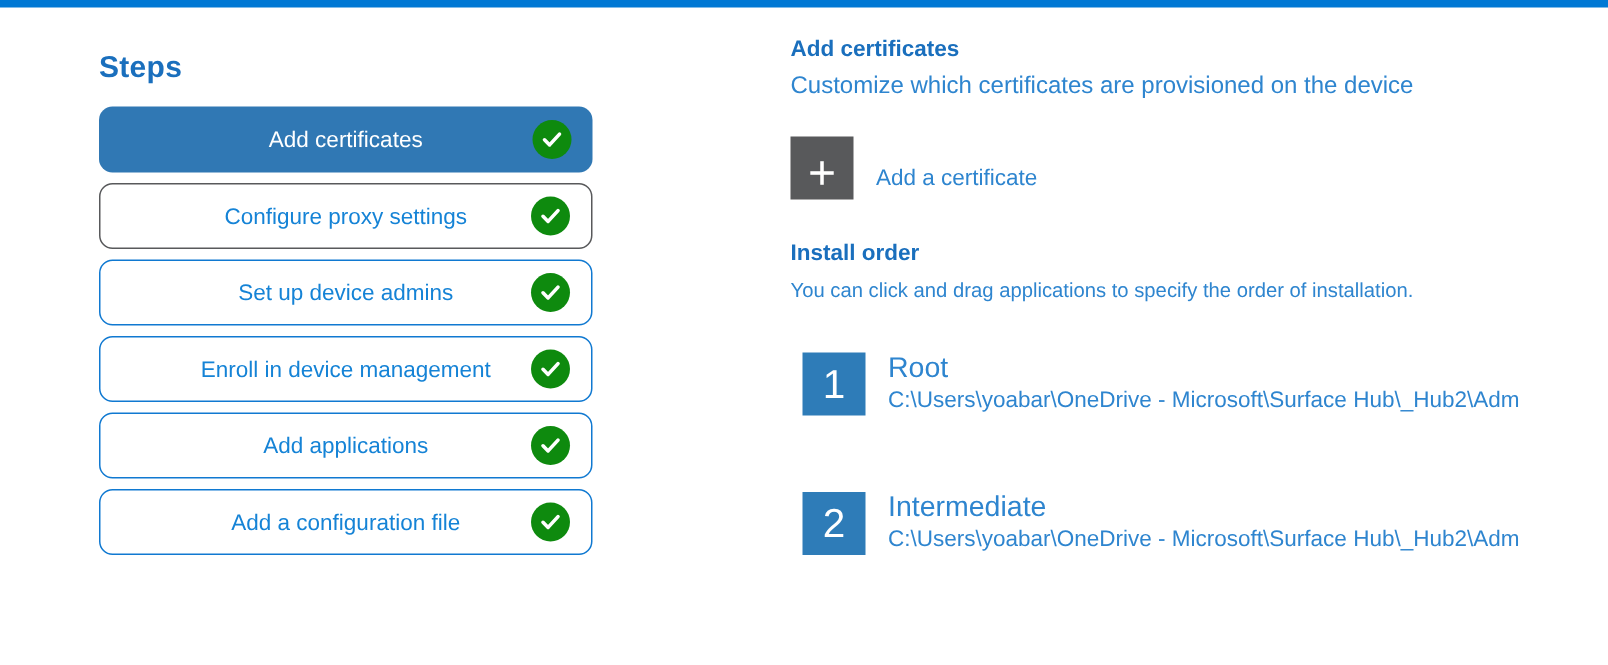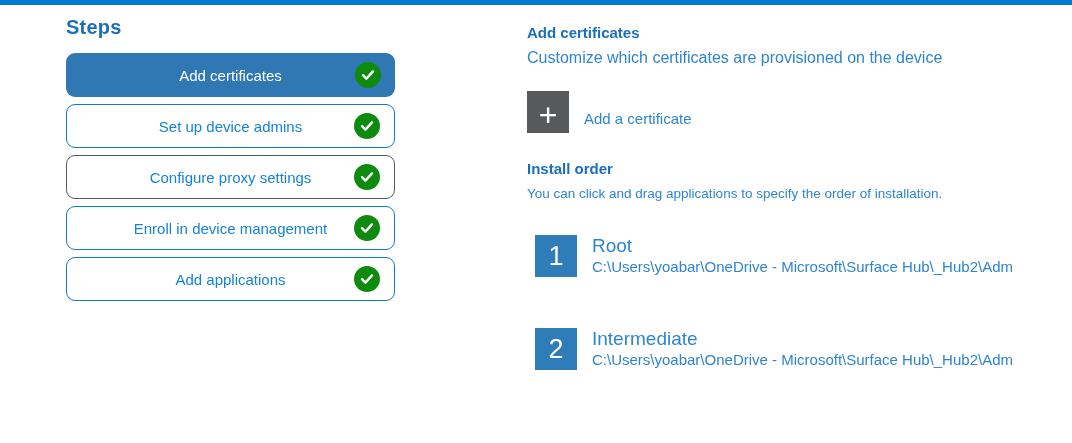--- a/index.html
+++ b/index.html
@@ -14,21 +14,21 @@
     --plus-button-bg:#58595b;
     --order-badge-bg:#2e7cb8;
   }
   *{box-sizing:border-box;}
   html,body{margin:0;padding:0;background:#fff;}
   body{font-family:"Liberation Sans","DejaVu Sans",sans-serif;}
   .screen{position:relative;width:1072px;height:443px;background:#fff;overflow:hidden;}
   .top-bar{position:absolute;left:0;top:0;width:100%;height:5px;background:var(--accent-bar);}
 
   
-  .steps-panel{position:absolute;left:66px;top:16px;width:329px;}
+  .steps-panel{position:absolute;left:66px;top:34px;width:329px;}
   .steps-title{margin:0 0 14px 0;font-size:20px;font-weight:bold;color:var(--heading-text);letter-spacing:0.2px;}
   .step{position:relative;display:flex;align-items:center;justify-content:center;
         width:100%;height:44px;margin-bottom:7px;border-radius:9px;
         background:#fff;border:1px solid var(--step-border-blue);
         font-family:inherit;cursor:pointer;padding:0;}
   .step-label{font-size:15px;color:var(--step-text);}
   .step.selected{background:var(--selected-step-bg);border:none;}
   .step.selected .step-label{color:#fff;}
   .step.gray-outline{border-color:var(--step-border-gray);}
   .check{position:absolute;right:14px;top:50%;transform:translateY(-50%);
@@ -67,31 +67,31 @@
 
     <button class="step selected">
       <span class="step-label">Add certificates</span>
       <span class="check">
         <svg width="14" height="12" viewBox="0 0 14 12">
             <path d="M2 6.2 L5.4 9.6 L12 2.4" fill="none" stroke="#fff" stroke-width="2.4" stroke-linecap="round" stroke-linejoin="round"></path>
           </svg>
       </span>
     </button>
 
-    <button class="step">
-      <span class="step-label">Set up device admins</span>
+    <button class="step gray-outline">
+      <span class="step-label">Configure proxy settings</span>
       <span class="check">
         <svg width="14" height="12" viewBox="0 0 14 12">
             <path d="M2 6.2 L5.4 9.6 L12 2.4" fill="none" stroke="#fff" stroke-width="2.4" stroke-linecap="round" stroke-linejoin="round"></path>
           </svg>
       </span>
     </button>
 
-    <button class="step gray-outline">
-      <span class="step-label">Configure proxy settings</span>
+    <button class="step">
+      <span class="step-label">Set up device admins</span>
       <span class="check">
         <svg width="14" height="12" viewBox="0 0 14 12">
             <path d="M2 6.2 L5.4 9.6 L12 2.4" fill="none" stroke="#fff" stroke-width="2.4" stroke-linecap="round" stroke-linejoin="round"></path>
           </svg>
       </span>
     </button>
 
     <button class="step">
       <span class="step-label">Enroll in device management</span>
       <span class="check">
@@ -103,20 +103,28 @@
 
     <button class="step">
       <span class="step-label">Add applications</span>
       <span class="check">
         <svg width="14" height="12" viewBox="0 0 14 12">
             <path d="M2 6.2 L5.4 9.6 L12 2.4" fill="none" stroke="#fff" stroke-width="2.4" stroke-linecap="round" stroke-linejoin="round"></path>
           </svg>
       </span>
     </button>
 
+    <button class="step">
+      <span class="step-label">Add a configuration file</span>
+      <span class="check">
+        <svg width="14" height="12" viewBox="0 0 14 12">
+            <path d="M2 6.2 L5.4 9.6 L12 2.4" fill="none" stroke="#fff" stroke-width="2.4" stroke-linecap="round" stroke-linejoin="round"></path>
+          </svg>
+      </span>
+    </button>
 
   </aside>
 
   <main class="content">
     <h3 class="section-title">Add certificates</h3>
     <p class="section-sub">Customize which certificates are provisioned on the device</p>
 
     <button class="add-cert">
       <span class="plus-sq">+</span>
       <span class="add-label">Add a certificate</span>

